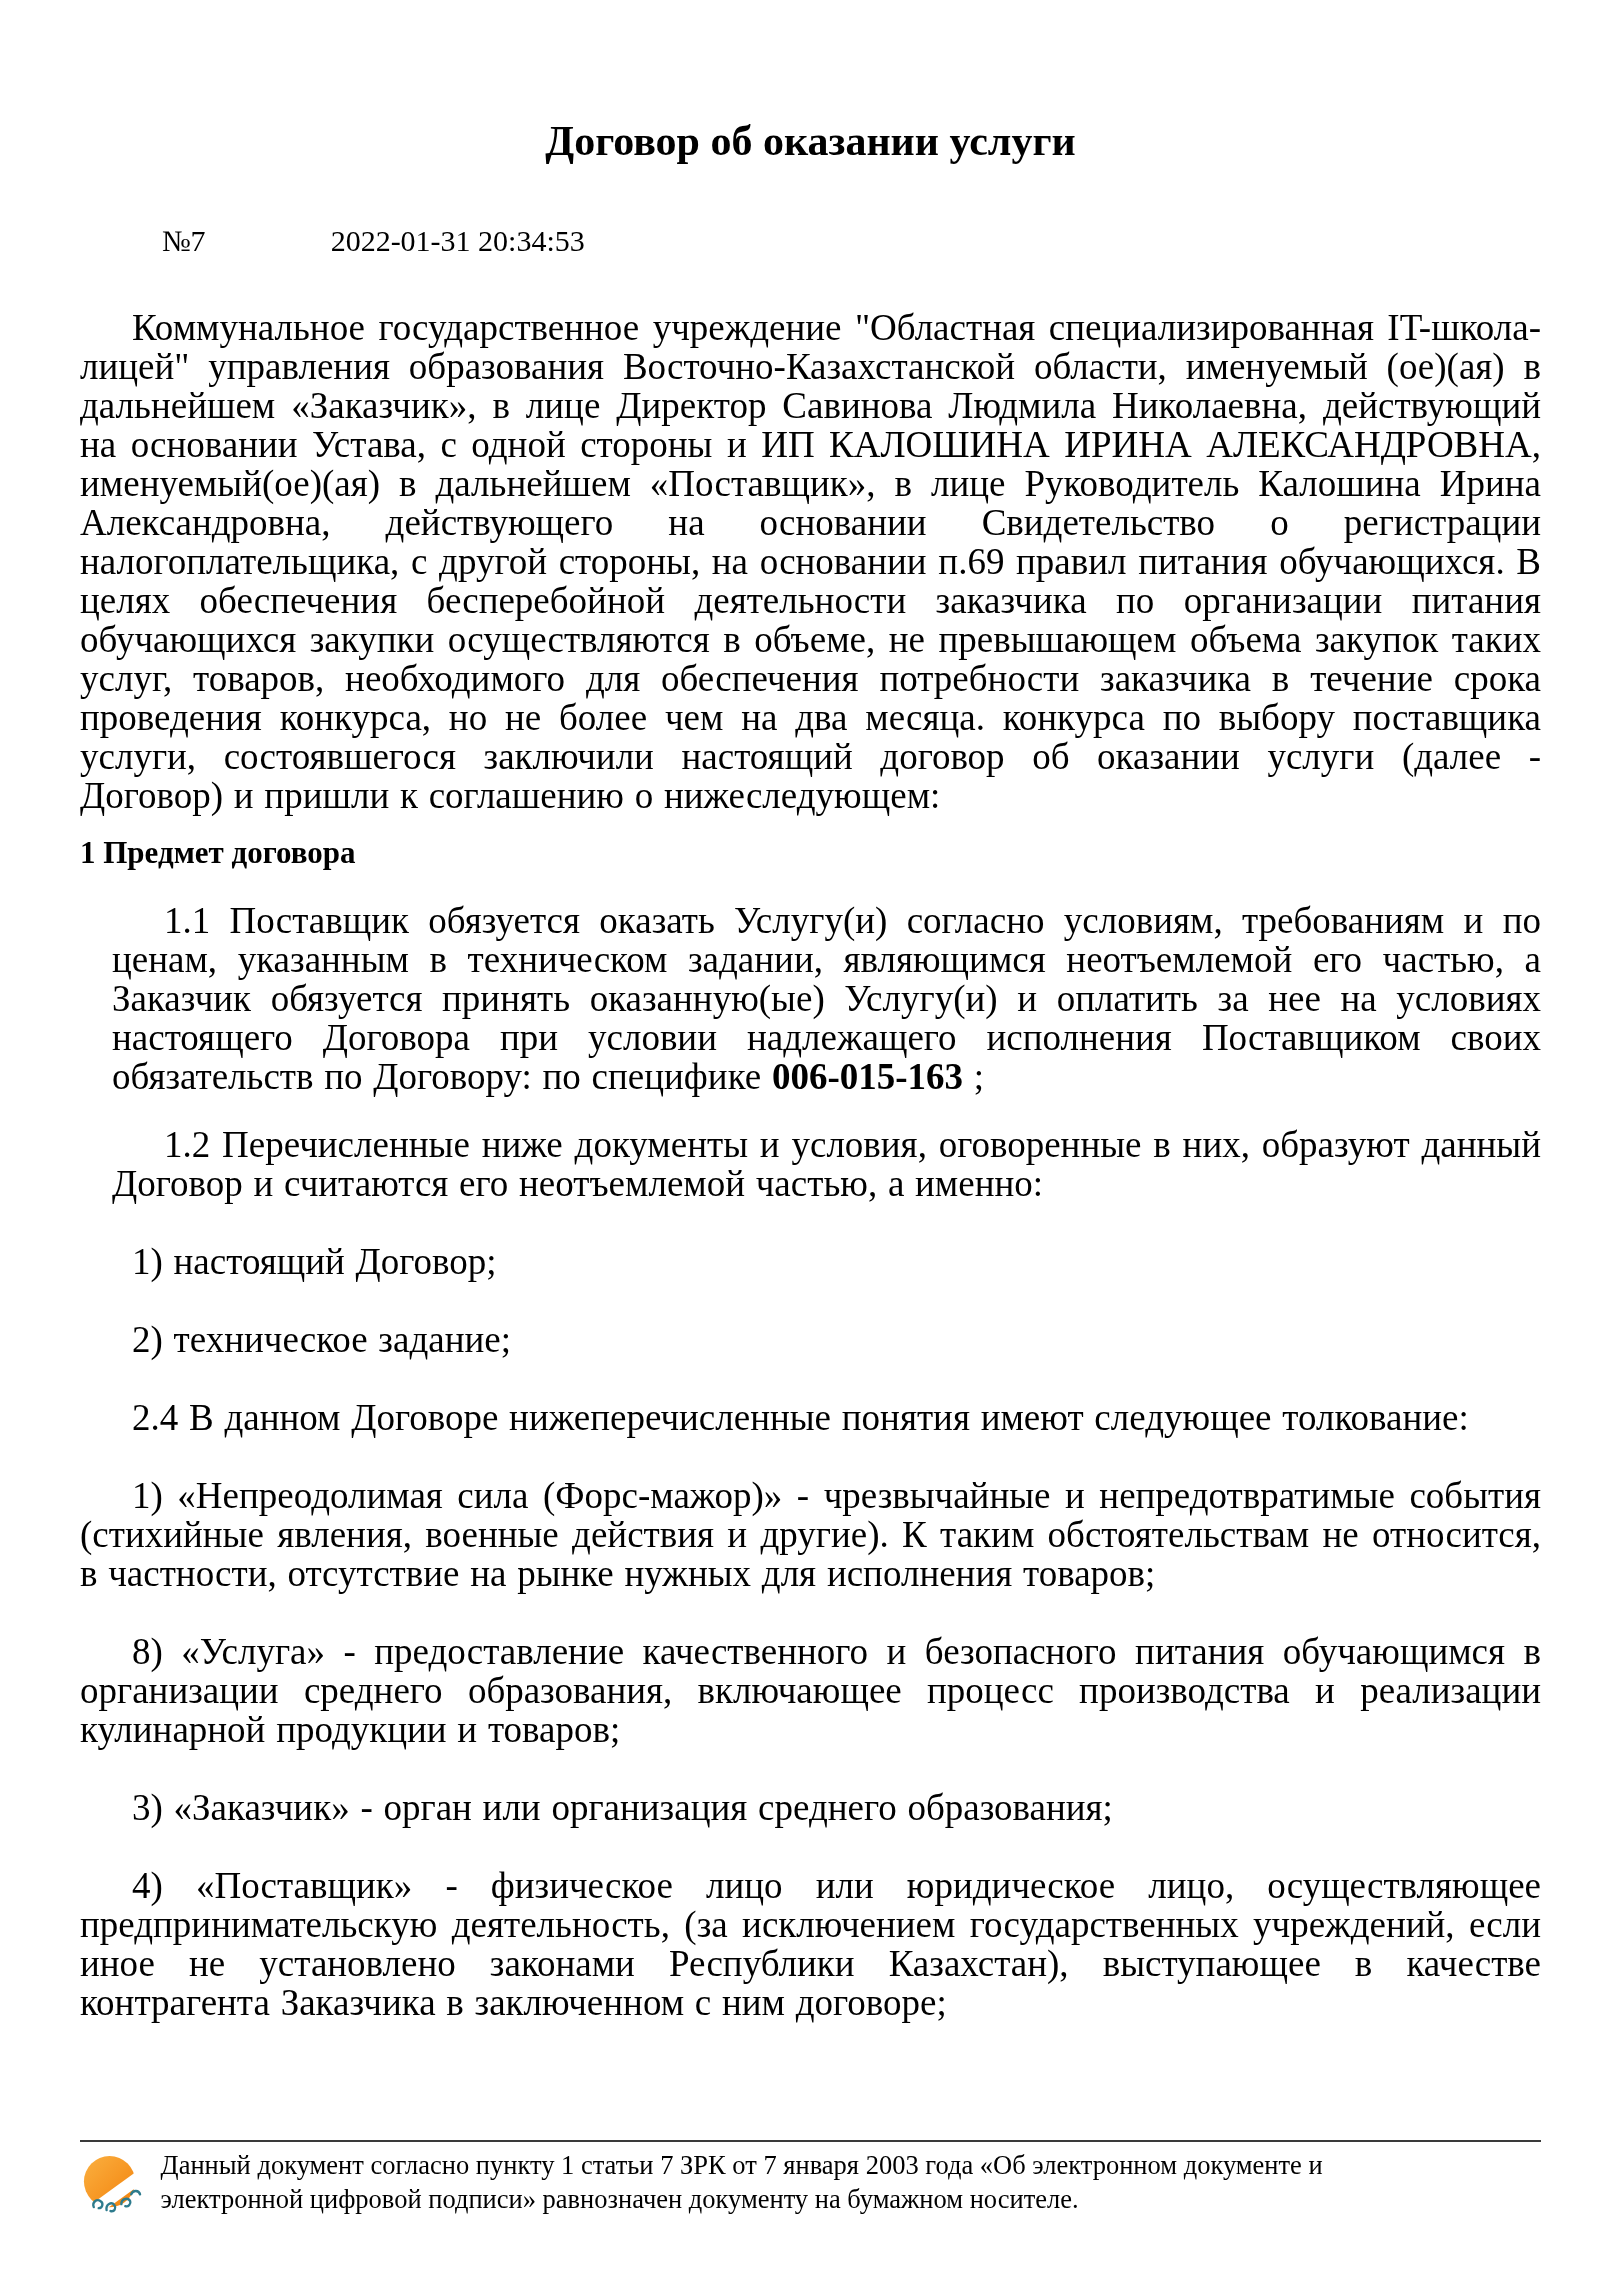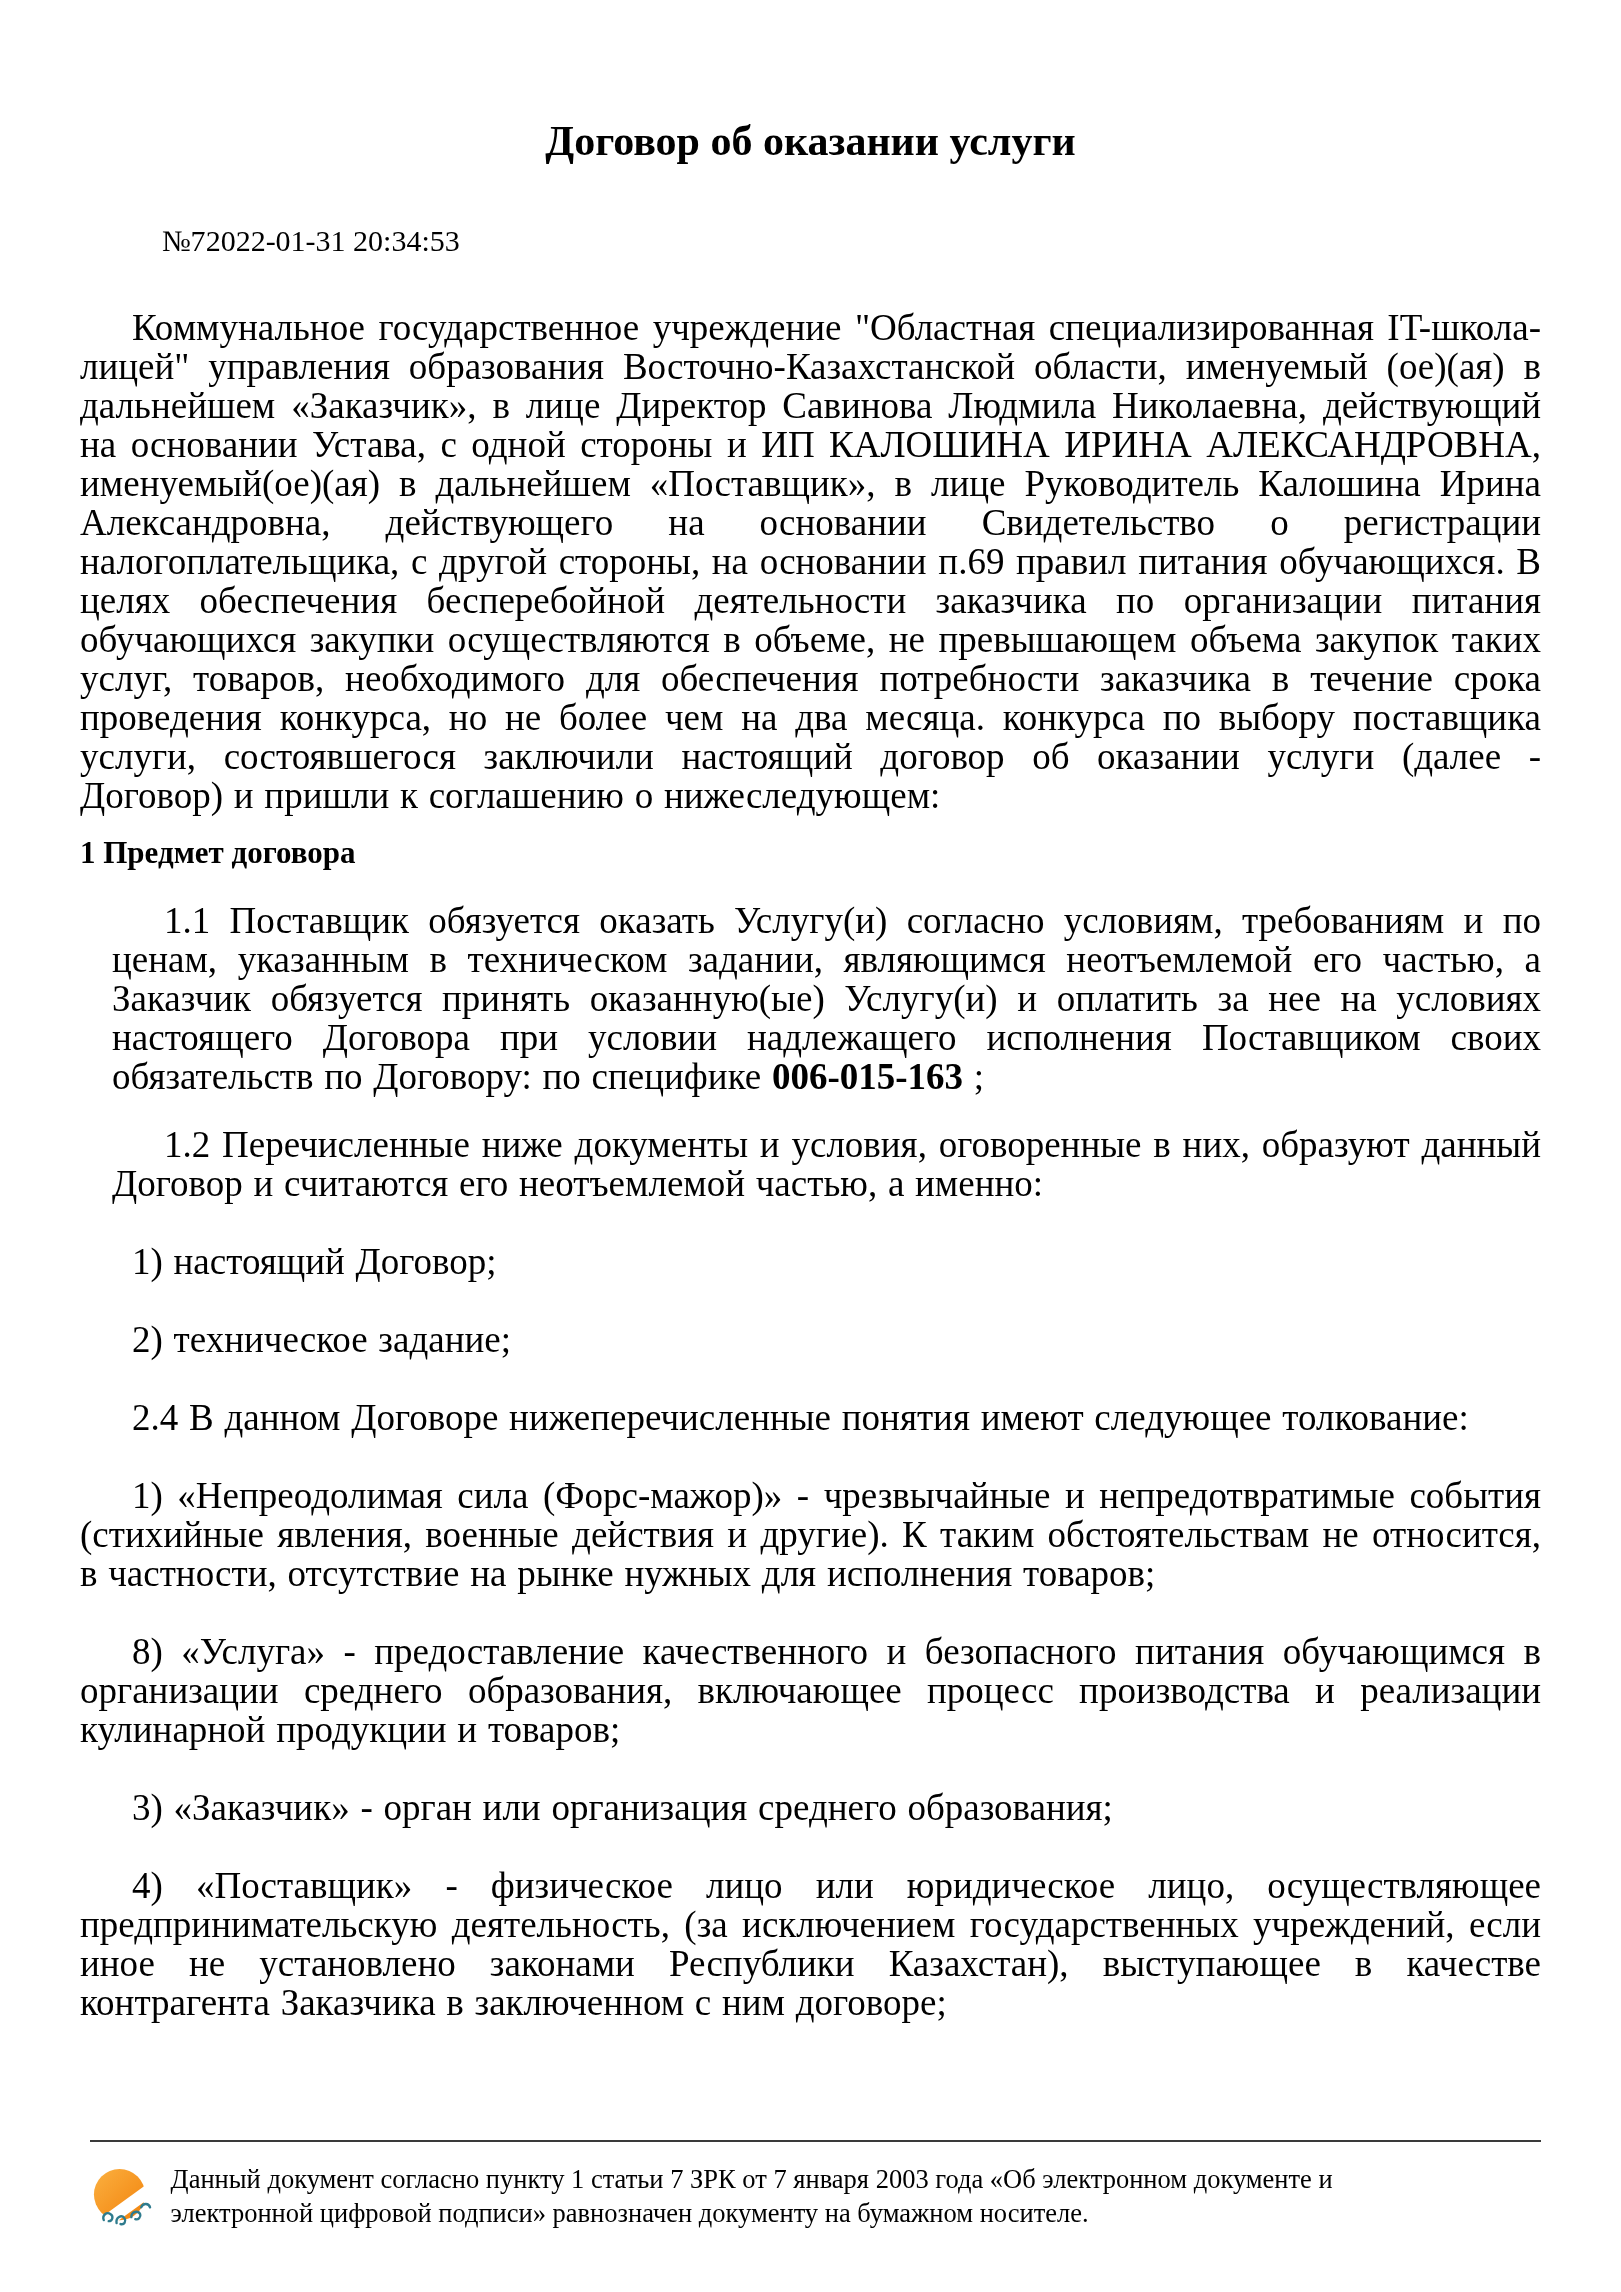--- a/index.html
+++ b/index.html
@@ -20,46 +20,46 @@
     line-height:51px;
   }
   .doc-meta {
     margin-top:54px;
     padding-left:82px;
     font-size:30px;
     line-height:40px;
     display:flex;
     align-items:baseline;
   }
-  .doc-meta .date { }
+  .doc-meta .date { margin-left:125px; }
   p.body {
     font-size:37px;
     line-height:39px;
     text-align:justify;
     text-indent:52px;
     word-spacing:1.5px;
   }
   .intro { margin-top:47px; }
   .sec-heading {
     margin-top:17.6px;
     font-weight:bold;
     font-size:31px;
     line-height:39px;
   }
   .clause { margin-top:29px;margin-left:32px; }
   .gap40 { margin-top:39px; }
   .spec { font-weight:bold; }
   .footer {
     position:absolute;
-    top:2140px; left:90px; right:80px;
+    top:2140px; left:80px; right:80px;
     border-top:2px solid #3a3a3a;
-    padding-top:20px;
+    padding-top:6px;
     display:flex;
     gap:17.6px;
-    align-items:center;
+    align-items:flex-end;
   }
   .logo { width:63px; height:63px; flex:none; margin-top:2px; }
   .footer-text {
     font-size:26.5px;
     line-height:34px;
     max-width:1206px;
     text-align:left;
   }
 </style>
 </head>

